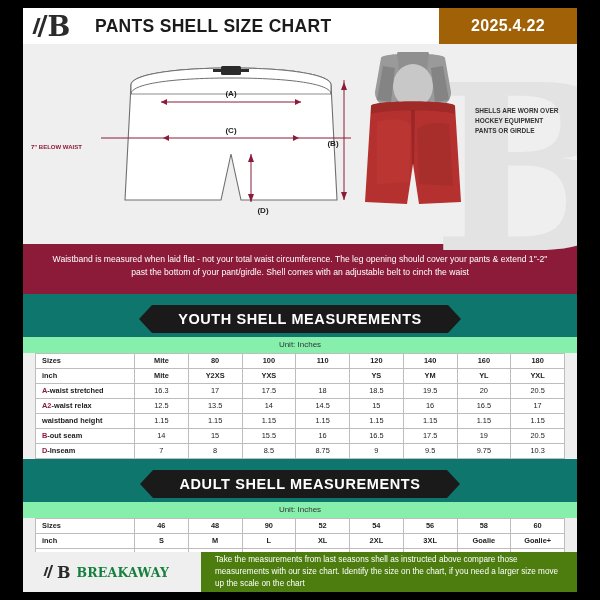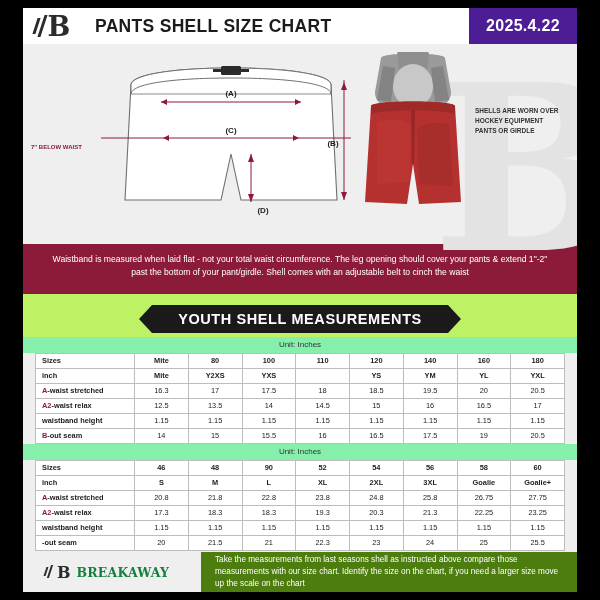--- a/index.html
+++ b/index.html
@@ -72,22 +72,22 @@
   .title-main {
     flex: 1;
     display: flex;
     align-items: center;
     font-size: 17.5px;
     font-weight: bold;
     letter-spacing: 0.3px;
     color: #1b1b1b;
   }
   .date-box {
-    width: 108px;
-    background: #4c1d95;
+    width: 138px;
+    background: #a16207;
     color: #fff;
     display: flex;
     align-items: center;
     justify-content: center;
     font-size: 16px;
     font-weight: bold;
     letter-spacing: 0.3px;
   }
 
   
@@ -154,21 +154,21 @@
     text-align: center;
     font-size: 8.6px;
     line-height: 1.55;
   }
 
   
   .banner-wrap {
     position: relative;
     text-align: center;
     padding: 11px 0 4px 0;
-    background: #bef264;
+    background: #0f766e;
   }
   .banner {
     display: inline-block;
     background: #1a1a1a;
     color: #fff;
     font-size: 14.5px;
     font-weight: bold;
     letter-spacing: 0.6px;
     padding: 6px 26px 6px 26px;
     position: relative;
@@ -411,24 +411,38 @@
               <td class="lbl"><span class="k">B</span>-out seam</td>
               <td>14</td>
               <td>15</td>
               <td>15.5</td>
               <td>16</td>
               <td>16.5</td>
               <td>17.5</td>
               <td>19</td>
               <td>20.5</td>
             </tr>
+            <tr>
+              <td class="lbl"><span class="k">D</span>-Inseam</td>
+              <td>7</td>
+              <td>8</td>
+              <td>8.5</td>
+              <td>8.75</td>
+              <td>9</td>
+              <td>9.5</td>
+              <td>9.75</td>
+              <td>10.3</td>
+            </tr>
           </tbody>
       </table>
     </div>
 
+    <div class="banner-wrap">
+      <span class="banner">ADULT SHELL MEASUREMENTS</span>
+    </div>
     <div class="unit">Unit: Inches</div>
     <div class="tbl-wrap">
       <table>
         <tbody id="adult-body">
             <tr class="hdr">
               <th class="lbl">Sizes</th>
               <th>46</th>
               <th>48</th>
               <th>90</th>
               <th>52</th>

